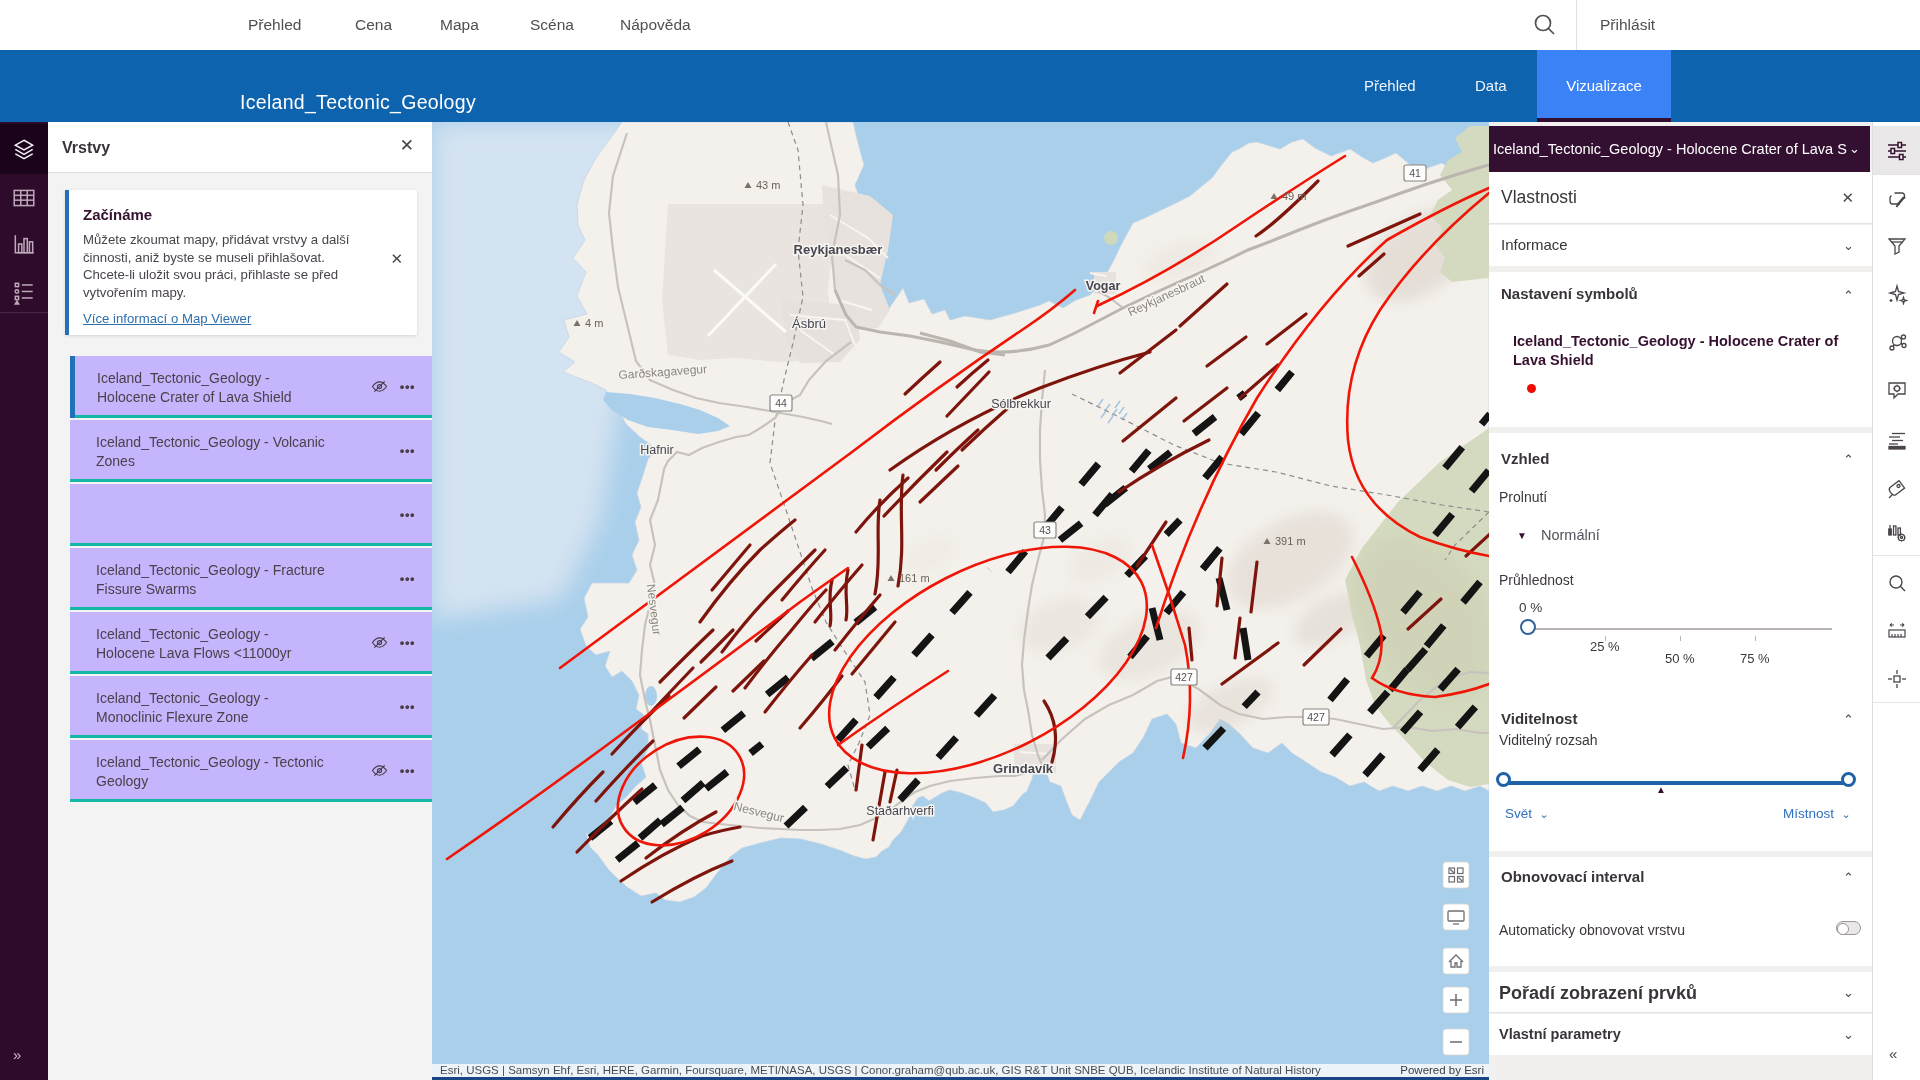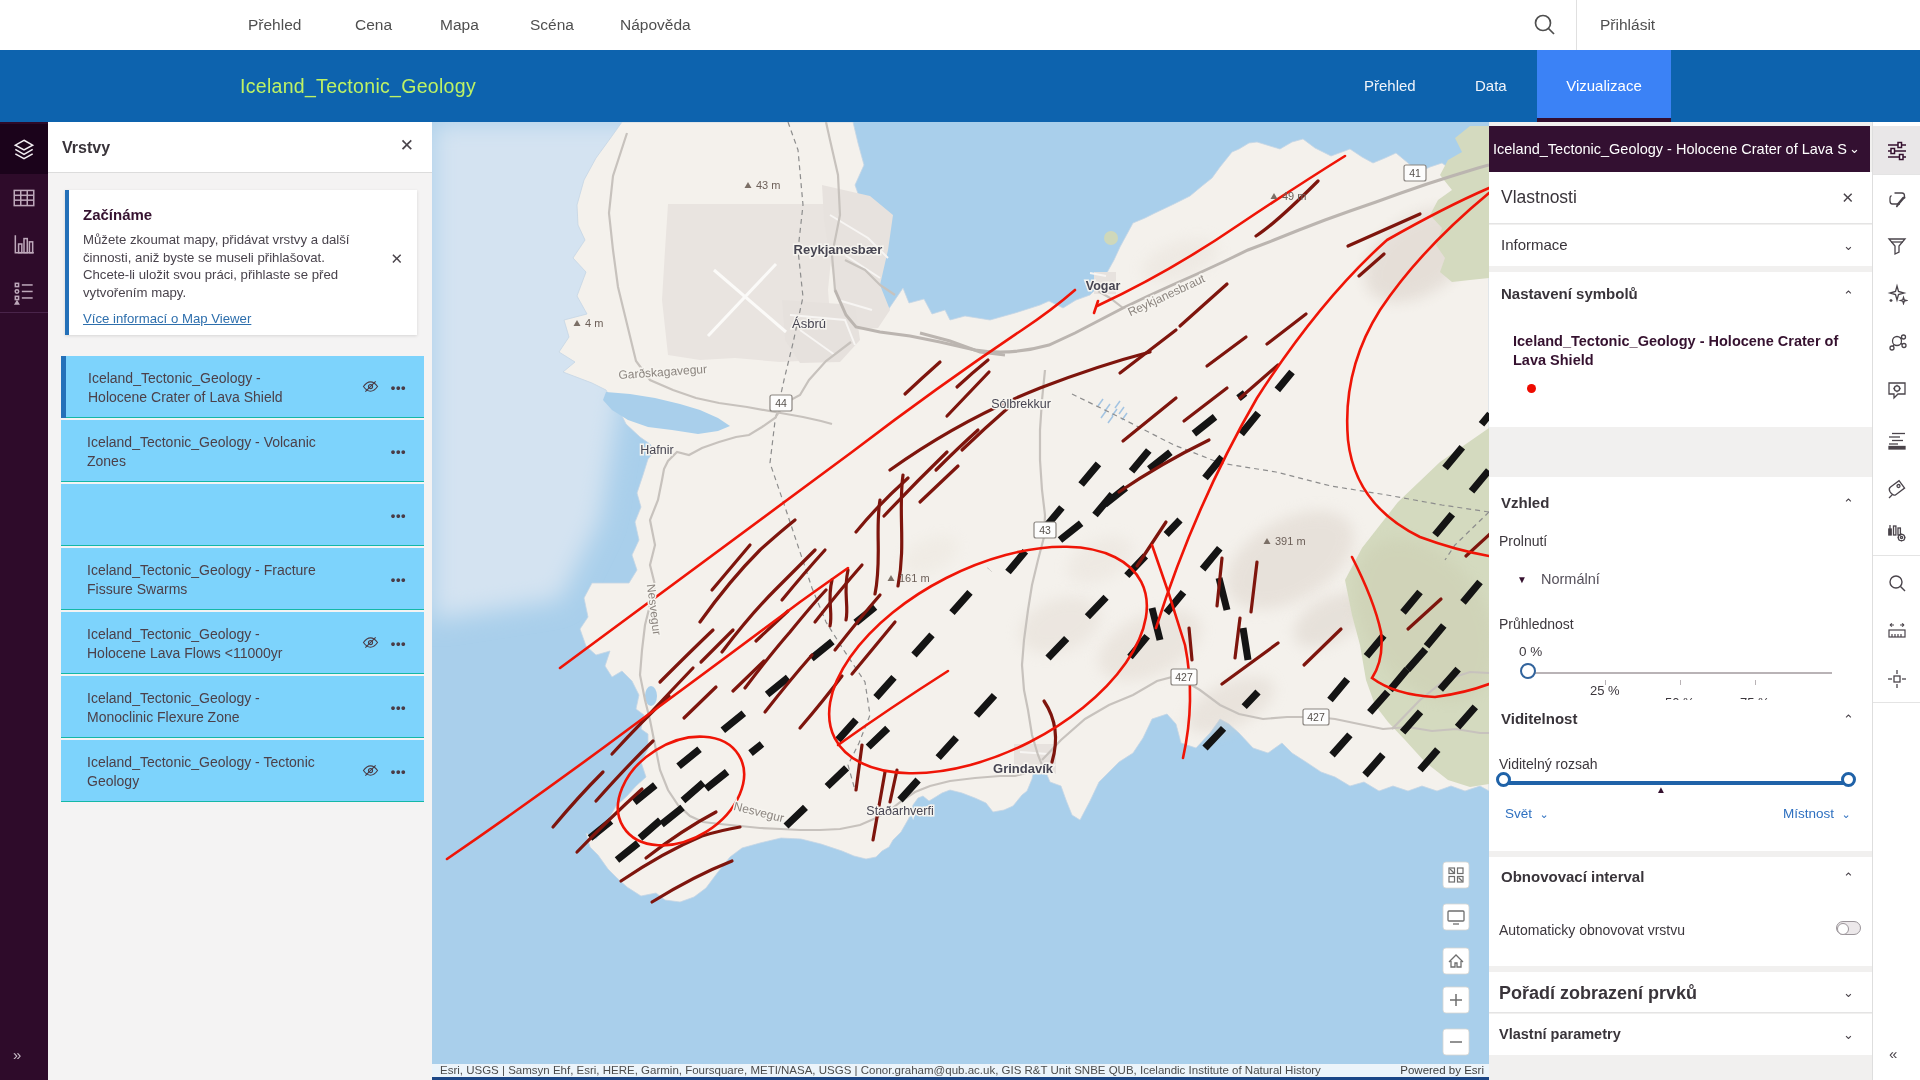--- a/index.html
+++ b/index.html
@@ -1,36 +1,36 @@
 <!DOCTYPE html>
 <html><head>
 <meta charset="utf-8">
 <style>
   * { margin:0; padding:0; box-sizing:border-box; }
   html,body { width:1920px; height:1080px; overflow:hidden; font-family:"Liberation Sans", sans-serif; background:#fff; }
   .abs { position:absolute; }
   #topbar { position:absolute; left:0; top:0; width:1920px; height:50px; background:#fff; }
   .navlink { position:absolute; top:0; height:50px; line-height:50px; font-size:15.5px; color:#4f4f4f; }
   #bluebar { position:absolute; left:0; top:50px; width:1920px; height:72px; background:#0d63ae; }
-  #bluebar .title { position:absolute; left:240px; top:0; height:72px; line-height:72px; color:#bef264; font-size:19.5px; letter-spacing:.3px; }
+  #bluebar .title { position:absolute; left:240px; top:16px; height:72px; line-height:72px; color:#ffffff; font-size:19.5px; letter-spacing:.3px; }
   .bartab { position:absolute; top:0; height:72px; line-height:72px; color:#f0f4fa; font-size:15px; }
   #activetab { position:absolute; left:1537px; top:0; width:134px; height:72px; background:#3b82f6; }
   #activetab .ul { position:absolute; left:0; bottom:0; width:134px; height:4px; background:#330d2f; }
   #activetab span { display:block; text-align:center; line-height:72px; color:#fff; font-size:15px; }
   #sidebar { position:absolute; left:0; top:122px; width:48px; height:958px; background:#2e0b2a; }
   #sidebar .active { position:absolute; left:0; top:2px; width:48px; height:50px; background:#1b031b; }
   #leftpanel { position:absolute; left:48px; top:122px; width:384px; height:958px; background:#f4f3f3; }
   #lp-head { position:absolute; left:0; top:0; width:384px; height:51px; background:#fff; border-bottom:1px solid #dcdcdc; }
   #lp-head .t { position:absolute; left:14px; top:0; height:51px; line-height:51px; font-size:16px; font-weight:bold; color:#39343a; }
   .xbtn { color:#4a444b; font-size:17px; }
   #startcard { position:absolute; left:17px; top:68px; width:352px; height:145px; background:#fff; border-left:4px solid #2470b8; box-shadow:0 1px 3px rgba(0,0,0,.12); }
   #startcard h3 { font-size:15px; color:#35112f; padding:16px 0 0 14px; }
   #startcard p { font-size:13.2px; color:#49434c; line-height:17.5px; padding:8px 52px 0 14px; }
   #startcard a { font-size:13.2px; color:#2e6fad; text-decoration:underline; margin:10px 0 0 14px; display:inline-block; }
-  .lrow { position:absolute; left:13px; width:363px; height:62px; background:#7dd3fc; border-bottom:1px solid #14b8a6; }
+  .lrow { position:absolute; left:22px; width:363px; height:62px; background:#c4b5fd; border-bottom:3px solid #14b8a6; }
   .lrow .nm { position:absolute; left:26px; top:13px; width:262px; font-size:14px; line-height:18.5px; color:#4c4049; }
   .lrow1 .nm { left:27px; }
   .rowblue { position:absolute; left:0; top:0; width:5px; height:62px; background:#2470b8; }
   .dots { position:absolute; right:18px; top:50%; margin-top:-2px; color:#4a3c47; letter-spacing:0.5px; font-weight:bold; font-size:13px; line-height:5px; }
   #rightpanel { position:absolute; left:1489px; top:122px; width:383px; height:958px; background:#f1f0ef; }
   .rp-sec { position:absolute; left:0; width:383px; background:#fff;padding-left:40px; }
   .rp-h { font-size:15px; font-weight:bold; color:#39343a; }
   .chev { position:absolute; right:18px; color:#4a444b; font-size:13px; }
   #rp-dark { position:absolute; left:0; top:4px; width:381px; height:46px; background:#331031; color:#fff; font-size:14.5px; line-height:46px; }
   #iconstrip { position:absolute; left:1872px; top:122px; width:48px; height:958px; background:#fff; border-left:1px solid #dedede; }
@@ -425,41 +425,41 @@
   <div class="rp-sec" style="top:103px;height:41px;">
     <div class="abs" style="left:12px;top:11px;font-size:15px;color:#39343a;">Informace</div>
     <span class="chev" style="top:13px;">⌄</span>
   </div>
   <div class="rp-sec" style="top:150px;height:155px;">
     <div class="abs" style="left:12px;top:13px;"><span class="rp-h">Nastavení symbolů</span></div>
     <span class="chev" style="top:16px;">⌃</span>
     <div class="abs" style="left:24px;top:60px;width:350px;font-size:14.5px;font-weight:bold;line-height:19px;color:#35112f;">Iceland_Tectonic_Geology - Holocene Crater of Lava Shield</div>
     <div class="abs" style="left:38px;top:112px;width:9px;height:9px;border-radius:50%;background:#ee0b00;"></div>
   </div>
-  <div class="rp-sec" style="top:311px;height:338px;margin-top:44px;">
+  <div class="rp-sec" style="top:311px;height:338px;">
     <div class="abs" style="left:12px;top:17px;"><span class="rp-h">Vzhled</span></div>
     <span class="chev" style="top:19px;">⌃</span>
     <div class="abs" style="left:10px;top:56px;font-size:14px;color:#3c373d;">Prolnutí</div>
     <div class="abs" style="left:28px;top:97px;font-size:10px;color:#35112f;">▼</div>
     <div class="abs" style="left:52px;top:94px;font-size:14.5px;color:#55505a;">Normální</div>
     <div class="abs" style="left:10px;top:139px;font-size:14px;color:#3c373d;">Průhlednost</div>
     <div class="abs" style="left:30px;top:167px;font-size:13.5px;color:#3c373d;">0 %</div>
     <div class="abs" style="left:41px;top:195px;width:302px;height:2px;background:#b9b3b6;"></div>
     <div class="abs" style="left:31px;top:186px;width:16px;height:16px;border-radius:50%;background:#fff;border:2px solid #31639c;"></div>
     <div class="abs" style="left:116px;top:203px;width:1px;height:5px;background:#b9b3b6;"></div>
     <div class="abs" style="left:191px;top:203px;width:1px;height:5px;background:#b9b3b6;"></div>
     <div class="abs" style="left:266px;top:203px;width:1px;height:5px;background:#b9b3b6;"></div>
     <div class="abs" style="left:101px;top:206px;font-size:13px;color:#3c373d;">25 %</div>
     <div class="abs" style="left:176px;top:218px;font-size:13px;color:#3c373d;">50 %</div>
     <div class="abs" style="left:251px;top:218px;font-size:13px;color:#3c373d;">75 %</div>
   </div>
   <div class="rp-sec" style="top:578px;height:151px;">
     <div class="abs" style="left:12px;top:10px;"><span class="rp-h">Viditelnost</span></div>
     <span class="chev" style="top:12px;">⌃</span>
-    <div class="abs" style="left:10px;top:56px;font-size:14px;color:#3c373d;">Viditelný rozsah</div>
+    <div class="abs" style="left:10px;top:32px;font-size:14px;color:#3c373d;">Viditelný rozsah</div>
     <div class="abs" style="left:18px;top:81px;width:345px;height:4px;background:#1f62a8;"></div>
     <div class="abs" style="left:7px;top:72px;width:15px;height:15px;border-radius:50%;background:#fff;border:3px solid #1f62a8;"></div>
     <div class="abs" style="left:352px;top:72px;width:15px;height:15px;border-radius:50%;background:#fff;border:3px solid #1f62a8;"></div>
     <div class="abs" style="left:167px;top:84px;font-size:10px;color:#35112f;">▲</div>
     <div class="abs" style="left:16px;top:106px;font-size:13.5px;color:#2e70c0;">Svět &nbsp;<span style="font-size:11px;">⌄</span></div>
     <div class="abs" style="left:294px;top:106px;font-size:13.5px;color:#2e70c0;">Místnost &nbsp;<span style="font-size:11px;">⌄</span></div>
   </div>
   <div class="rp-sec" style="top:735px;height:109px;">
     <div class="abs" style="left:12px;top:11px;"><span class="rp-h">Obnovovací interval</span></div>
     <span class="chev" style="top:13px;">⌃</span>

